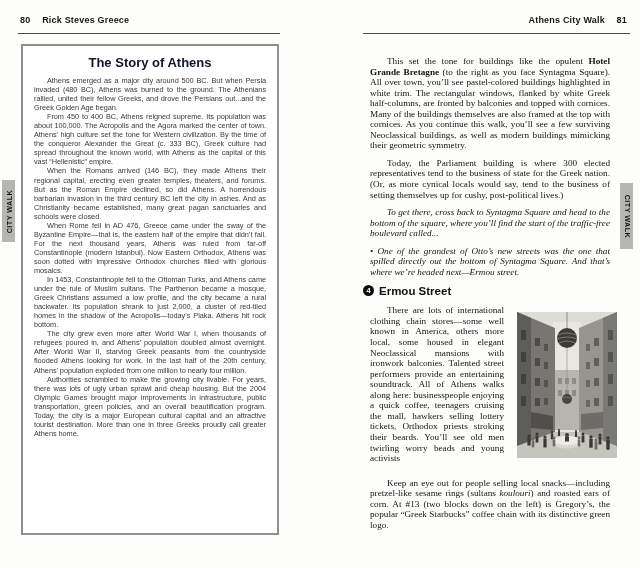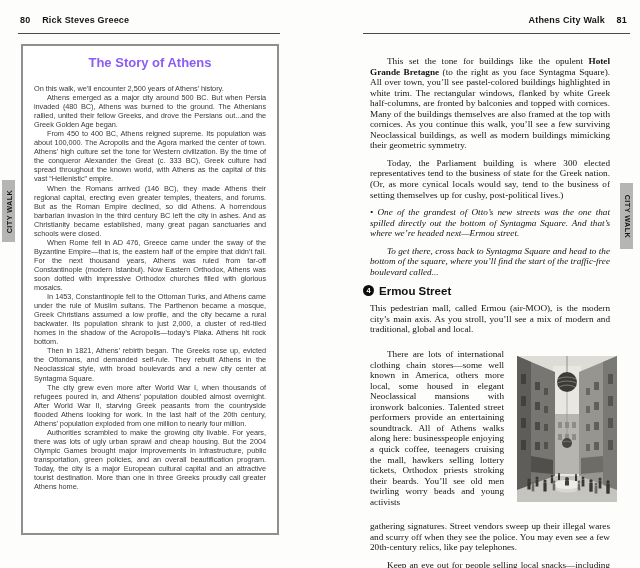--- a/index.html
+++ b/index.html
@@ -11,21 +11,21 @@
   .rh-right{right:13px;text-align:left;}
   .rh-num{display:inline-block;}
   .rh-title{display:inline-block;margin-left:9px;}
   .rh-title-r{display:inline-block;margin-right:9px;}
   .head-rule{position:absolute;height:1px;background:#4a4a4a;top:33px;}
   .rule-left{left:18px;width:262px;}
   .rule-right{left:363px;width:267px;}
   
   .story-box{position:absolute;left:21px;top:44px;width:232px;height:467px;
              border:2px solid #8f8f8f;padding:9px 11px 11px 11px;overflow:hidden;background:#fff;}
-  .story-title{text-align:center;font-weight:bold;font-size:13px;color:#8b5cf6;margin:0 0 14px 0;}
+  .story-title{text-align:center;font-weight:bold;font-size:13px;color:#0f172a;margin:0 0 6px 0;}
   .story-box p{margin:0;font-size:7.35px;line-height:9.05px;color:#3a3a3a;
                text-align:justify;letter-spacing:-.05px;}
   .story-box p.ind{text-indent:13px;}
   
   .tab{position:absolute;background:#b5b5b4;overflow:visible;}
   .tab-left{left:2px;top:180px;width:13px;height:62px;}
   .tab-right{left:620px;top:183px;width:13px;height:66px;}
   .tab span{position:absolute;display:block;text-align:center;font-weight:bold;font-size:7.3px;
             letter-spacing:.4px;color:#151515;white-space:nowrap;}
   .tab-left span{width:62px;height:13px;line-height:13px;left:-24.5px;top:24.5px;transform:rotate(-90deg);}
@@ -52,53 +52,50 @@
 <div id="canvas">
 
   <div class="running-head rh-left">
     <span class="rh-num">80</span>
     <span class="rh-title">Rick Steves Greece</span>
   </div>
   <div class="head-rule rule-left"></div>
 
   <div class="story-box">
     <h2 class="story-title">The Story of Athens</h2>
-    <p>On this walk, we’ll encounter 2,500 years of Athens’ history.</p>
     <p class="ind">Athens emerged as a major city around 500 BC. But when Persia invaded (480 BC), Athens was burned to the ground. The Athenians rallied, united their fellow Greeks, and drove the Persians out...and the Greek Golden Age began.</p>
     <p class="ind">From 450 to 400 BC, Athens reigned supreme. Its population was about 100,000. The Acropolis and the Agora marked the center of town. Athens’ high culture set the tone for Western civilization. By the time of the conqueror Alexander the Great (c. 333 BC), Greek culture had spread throughout the known world, with Athens as the capital of this vast “Hellenistic” empire.</p>
     <p class="ind">When the Romans arrived (146 BC), they made Athens their regional capital, erecting even greater temples, theaters, and forums. But as the Roman Empire declined, so did Athens. A horrendous barbarian invasion in the third century BC left the city in ashes. And as Christianity became established, many great pagan sanctuaries and schools were closed.</p>
     <p class="ind">When Rome fell in AD 476, Greece came under the sway of the Byzantine Empire—that is, the eastern half of the empire that didn’t fall. For the next thousand years, Athens was ruled from far-off Constantinople (modern Istanbul). Now Eastern Orthodox, Athens was soon dotted with impressive Orthodox churches filled with glorious mosaics.</p>
     <p class="ind">In 1453, Constantinople fell to the Ottoman Turks, and Athens came under the rule of Muslim sultans. The Parthenon became a mosque, Greek Christians assumed a low profile, and the city became a rural backwater. Its population shrank to just 2,000, a cluster of red-tiled homes in the shadow of the Acropolis—today’s Plaka. Athens hit rock bottom.</p>
-    <p class="ind">Then in 1821, Athens’ rebirth began. The Greeks rose up, evicted the Ottomans, and demanded self-rule. They rebuilt Athens in the Neoclassical style, with broad boulevards and a new city center at Syntagma Square.</p>
     <p class="ind">The city grew even more after World War I, when thousands of refugees poured in, and Athens’ population doubled almost overnight. After World War II, starving Greek peasants from the countryside flooded Athens looking for work. In the last half of the 20th century, Athens’ population exploded from one million to nearly four million.</p>
     <p class="ind">Authorities scrambled to make the growing city livable. For years, there was lots of ugly urban sprawl and cheap housing. But the 2004 Olympic Games brought major improvements in infrastructure, public transportation, green policies, and an overall beautification program. Today, the city is a major European cultural capital and an attractive tourist destination. More than one in three Greeks proudly call greater Athens home.</p>
   </div>
 
   <div class="tab tab-left">
     <span>CITY WALK</span>
   </div>
 
   <div class="running-head rh-right">
     <span class="rh-title-r">Athens City Walk</span>
     <span class="rh-num">81</span>
   </div>
   <div class="head-rule rule-right"></div>
 
   <div class="right-body">
     <p class="ind"><span>This set the tone for buildings like the opulent </span><b>Hotel Grande Bretagne</b><span> (to the right as you face Syntagma Square). All over town, you’ll see pastel-colored buildings highlighted in white trim. The rectangular windows, flanked by white Greek half-columns, are fronted by balconies and topped with cornices. Many of the buildings themselves are also framed at the top with cornices. As you continue this walk, you’ll see a few surviving Neoclassical buildings, as well as modern buildings mimicking their geometric symmetry.</span></p>
     <p class="ind">Today, the Parliament building is where 300 elected representatives tend to the business of state for the Greek nation. (Or, as more cynical locals would say, tend to the business of setting themselves up for cushy, post-political lives.)</p>
+    <p class="ital ind">To get there, cross back to Syntagma Square and head to the bottom of the square, where you’ll find the start of the traffic-free boulevard called...</p>
     <p class="ital">• One of the grandest of Otto’s new streets was the one that spilled directly out the bottom of Syntagma Square. And that’s where we’re headed next—Ermou street.</p>
-    <p class="ital ind">To get there, cross back to Syntagma Square and head to the bottom of the square, where you’ll find the start of the traffic-free boulevard called...</p>
 
     <h3 class="stop-head">
       <span class="stop-badge">4</span>
       <span>Ermou Street</span>
     </h3>
 
-    <p>This pedestrian mall, called Ermou (air-MOO), is the modern city’s main axis. As you stroll, you’ll see a mix of modern and traditional, global and local.</p>
 
     <div class="photo-row">
       <div class="narrow-col">
         <p class="ind">There are lots of international clothing chain stores—some well known in America, others more local, some housed in elegant Neoclassical mansions with ironwork balconies. Talented street performers provide an entertaining soundtrack. All of Athens walks along here: businesspeople enjoying a quick coffee, teenagers cruising the mall, hawkers selling lottery tickets, Orthodox priests stroking their beards. You’ll see old men twirling worry beads and young activists</p>
       </div>
       <div class="photo">
         <svg viewBox="0 0 100 146" xmlns="http://www.w3.org/2000/svg">
           <rect x="0" y="0" width="100" height="146" fill="#dedcd7"></rect>
           <polygon points="36,10 64,10 64,120 36,120" fill="#e9e7e2"></polygon>
           <rect x="38" y="58" width="24" height="60" fill="#b7b5b0"></rect>
@@ -182,21 +179,20 @@
               <rect x="35.7" y="127.4" width="2.6" height="7"></rect>
             <circle cx="62" cy="126" r="1.4"></circle>
               <rect x="60.7" y="127.4" width="2.6" height="7"></rect>
             <circle cx="79" cy="128" r="1.5"></circle>
               <rect x="77.6" y="129.5" width="2.8" height="8"></rect>
           </g>
         </svg>
       </div>
     </div>
 
-    <p>gathering signatures. Street vendors sweep up their illegal wares and scurry off when they see the police. You may even see a few 20th-century relics, like pay telephones.</p>
     <p class="ind"><span>Keep an eye out for people selling local snacks—including pretzel-like sesame rings (sultans </span><em>koulouri</em><span>) and roasted ears of corn. At #13 (two blocks down on the left) is Gregory’s, the popular “Greek Starbucks” coffee chain with its distinctive green logo.</span></p>
   </div>
 
   <div class="tab tab-right">
     <span>CITY WALK</span>
   </div>
 
 </div>
 
 </body></html>

